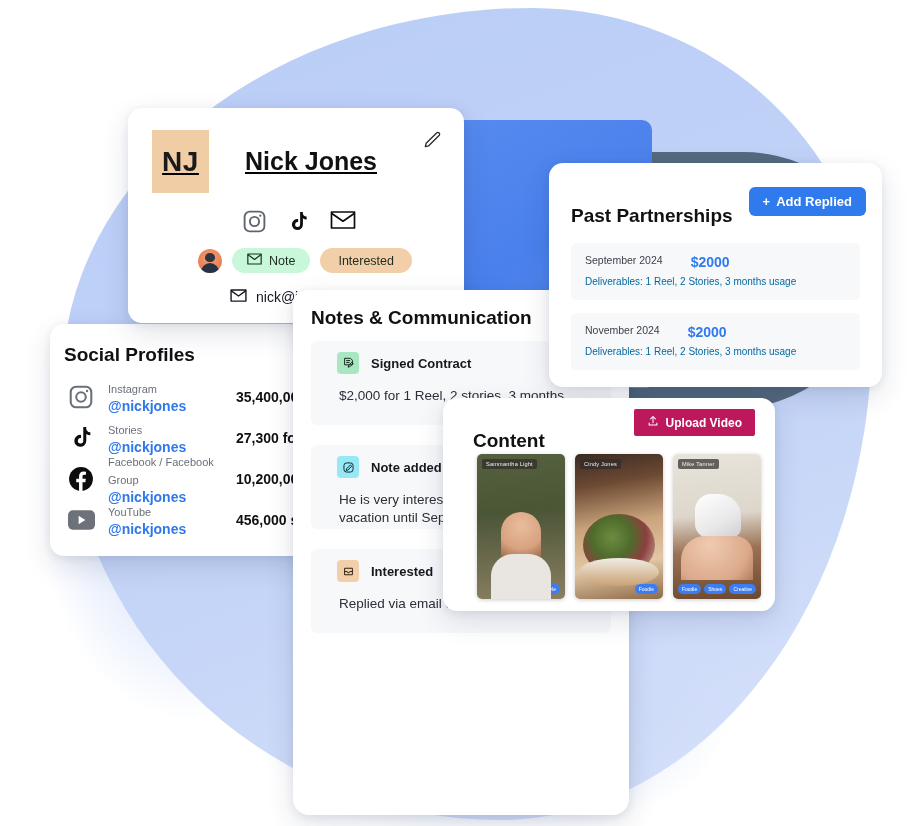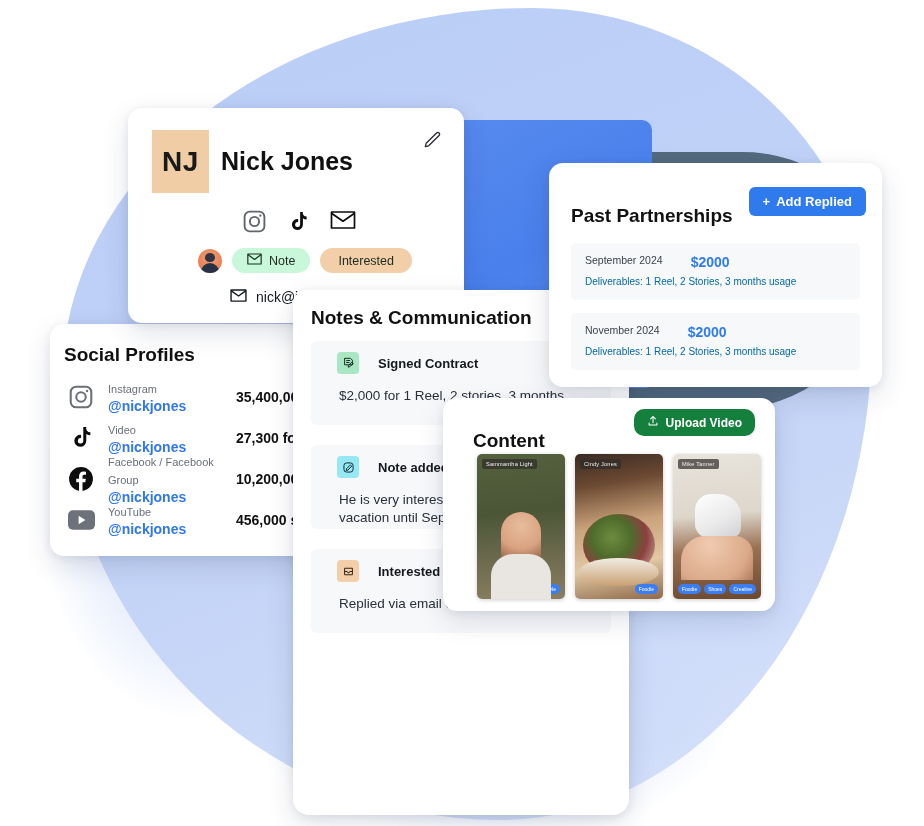--- a/index.html
+++ b/index.html
@@ -37,21 +37,21 @@
     background:radial-gradient(closest-side,#c9d8f8 0%,rgba(201,216,248,0) 100%);
   }
 
   
   .card{position:absolute;background:#fff;border-radius:14px;
         box-shadow:0 10px 28px rgba(24,39,75,.13),0 2px 8px rgba(24,39,75,.08);}
 
   
   #profile-card{left:128px;top:108px;width:336px;height:215px;}
   .pc-inner{padding:22px 24px 0 24px;position:relative;height:100%;box-sizing:border-box;}
-  .pc-head{display:flex;align-items:center;gap:12px;}
+  .pc-head{display:flex;align-items:center;gap:36px;text-decoration:underline;}
   .avatar-initials{width:57px;height:63px;background:#f0cda4;color:#1a1a1a;
     display:flex;align-items:center;justify-content:center;font-size:28px;font-weight:700;letter-spacing:.5px;}
   .pc-name{font-size:25px;font-weight:700;color:#111;}
   .edit-pencil{position:absolute;right:22px;top:22px;width:20px;height:20px;cursor:pointer;}
   .pc-socials{display:flex;gap:20px;justify-content:center;margin-top:16px;padding-left:6px;}
   .pc-socials svg{display:block;}
   .pc-chips{display:flex;align-items:center;gap:10px;margin-top:14px;padding-left:46px;}
   .mini-ava{width:24px;height:24px;border-radius:50%;
     background:radial-gradient(circle at 50% 38%,#f2a07a 0%,#ea8257 60%,#e2713f 100%);
     position:relative;overflow:hidden;flex:none;}
@@ -71,21 +71,21 @@
   .sp-meta{margin-left:10px;width:128px;}
   .sp-platform{font-size:11px;color:#6a6f78;line-height:12px;}
   .sp-handle{font-size:14px;font-weight:700;color:#2f77ea;line-height:16px;}
   .sp-count{font-size:14px;font-weight:700;color:#111;white-space:nowrap;}
 
   
   #notes-card{left:293px;top:290px;width:336px;height:525px;border-radius:14px 14px 16px 16px;}
   .nt-title{font-size:19px;font-weight:700;color:#111;padding:17px 0 0 18px;}
   .nt-list{padding:12px 18px 0 18px;}
   .nt-item{background:#f7f8fa;border-radius:6px;padding:11px 12px 20px 12px;margin-bottom:20px;height:84px;box-sizing:border-box;}
-  .nt-head{display:flex;align-items:center;gap:19px;padding-left:14px;}
+  .nt-head{display:flex;align-items:center;gap:12px;padding-left:14px;}
   .nt-badge{width:22px;height:22px;border-radius:4px;display:flex;align-items:center;justify-content:center;flex:none;}
   .b-green{background:#a9e7c2;}
   .b-cyan{background:#96e9f4;}
   .b-peach{background:#f2cfa9;}
   .b-yellow{background:#fade8a;}
   .nt-head-label{font-size:13px;font-weight:700;color:#15181d;white-space:nowrap;}
   .nt-body{font-size:13.5px;color:#2a2f38;margin-top:13px;padding-left:16px;line-height:18px;white-space:pre-line;}
 
   
   #partners-card{left:549px;top:163px;width:333px;height:224px;}
@@ -96,22 +96,22 @@
   .pp-list{position:absolute;left:22px;top:80px;right:22px;}
   .pp-item{background:#f7f8fa;border-radius:5px;padding:11px 14px 13px 14px;margin-bottom:13px;}
   .pp-row1{display:flex;align-items:flex-start;gap:28px;}
   .pp-date{font-size:10.5px;color:#3c424c;}
   .pp-amount{font-size:14px;font-weight:700;color:#2f7bee;}
   .pp-deliv{font-size:10px;color:#0369a1;margin-top:6px;}
 
   
   #content-card{left:443px;top:398px;width:332px;height:213px;}
   .ct-title{font-size:19px;font-weight:700;color:#111;position:absolute;left:30px;top:32px;}
-  .ct-upload{position:absolute;right:20px;top:11px;background:#15803d;color:#fff;border:none;
-    height:27px;padding:0 13px;border-radius:10px;font-size:12px;font-weight:600;
+  .ct-upload{position:absolute;right:20px;top:11px;background:#be185d;color:#fff;border:none;
+    height:27px;padding:0 13px;border-radius:2px;font-size:12px;font-weight:600;
     display:inline-flex;align-items:center;gap:7px;cursor:pointer;font-family:inherit;}
   .ct-grid{position:absolute;left:34px;top:56px;display:flex;gap:10px;}
   .thumb{width:88px;height:145px;border-radius:5px;position:relative;overflow:hidden;
          box-shadow:0 1px 4px rgba(0,0,0,.2);}
   .thumb-name{position:absolute;left:5px;top:5px;background:rgba(48,45,42,.72);color:#f3f1ee;
     font-size:5.6px;padding:2px 4px;border-radius:2px;letter-spacing:.2px;white-space:nowrap;}
   .thumb-tags{position:absolute;left:0;right:0;bottom:5px;display:flex;gap:3px;justify-content:flex-end;padding-right:5px;}
   .tg{background:#3c7ef2;color:#fff;font-size:5px;padding:2px 4px;border-radius:6px;white-space:nowrap;}
   
   .t1{background:linear-gradient(175deg,#55603f 0%,#4b5636 40%,#6c6a4e 70%,#8a7f61 100%);}
@@ -159,21 +159,21 @@
         <span class="sp-count">35,400,000</span>
       </div>
 
       <div class="sp-row">
         <span class="sp-ico">
           <svg width="25" height="25" viewBox="0 0 24 24" fill="#0d0d0d">
             <path d="M16.6 2h-2.9v13.1a2.6 2.6 0 1 1-2.1-2.55V9.5a5.75 5.75 0 1 0 5 5.7V8.6a6.6 6.6 0 0 0 3.9 1.25V6.9A3.85 3.85 0 0 1 16.6 2z"></path>
           </svg>
         </span>
         <span class="sp-meta">
-          <span class="sp-platform">Video</span><br>
+          <span class="sp-platform">Stories</span><br>
           <span class="sp-handle">@nickjones</span>
         </span>
         <span class="sp-count">27,300 follow</span>
       </div>
 
       <div class="sp-row">
         <span class="sp-ico">
           <svg width="26" height="26" viewBox="0 0 24 24">
               <circle cx="12" cy="12" r="11" fill="#0d0d0d"></circle>
             <path d="M13.4 23v-8h2.6l.45-3.2H13.4V9.7c0-.9.3-1.55 1.6-1.55h1.6V5.2A21 21 0 0 0 14.3 5c-2.4 0-4.1 1.5-4.1 4.3v2.5H7.6V15h2.6v8z" fill="#fff"></path>

